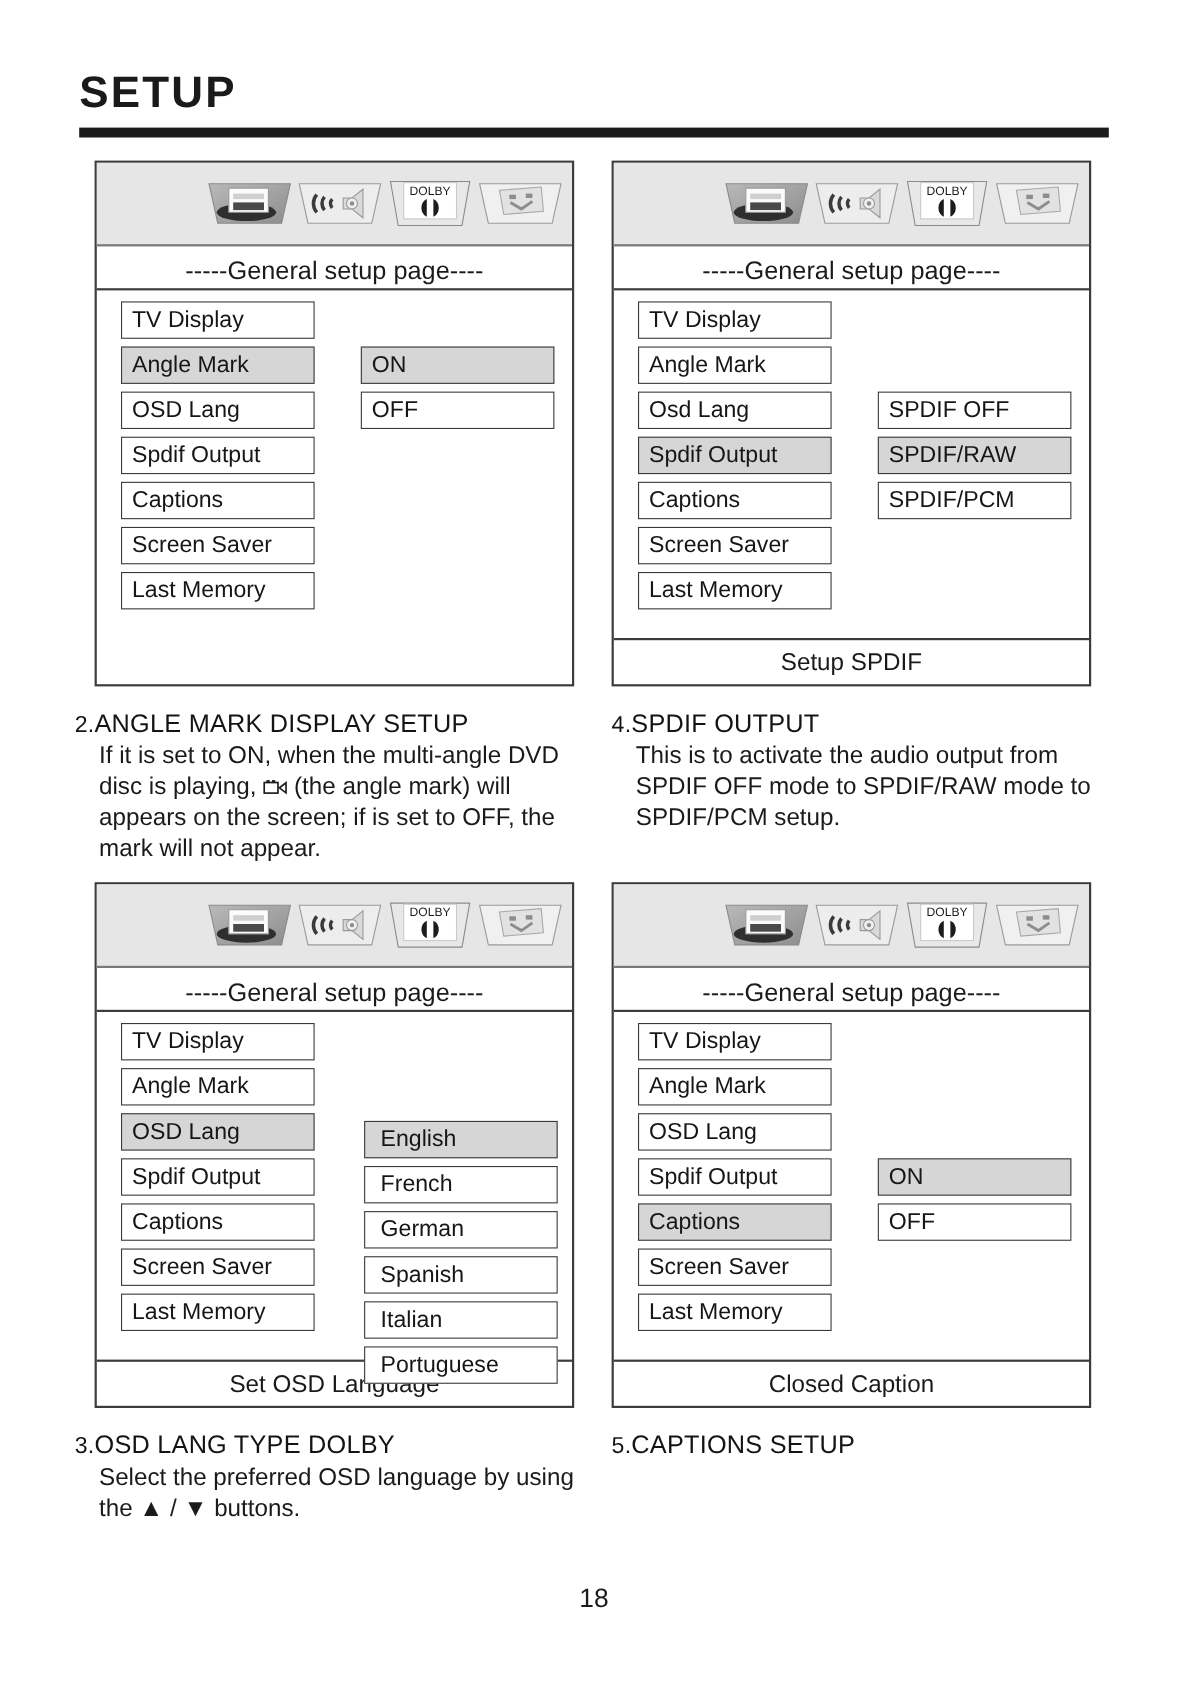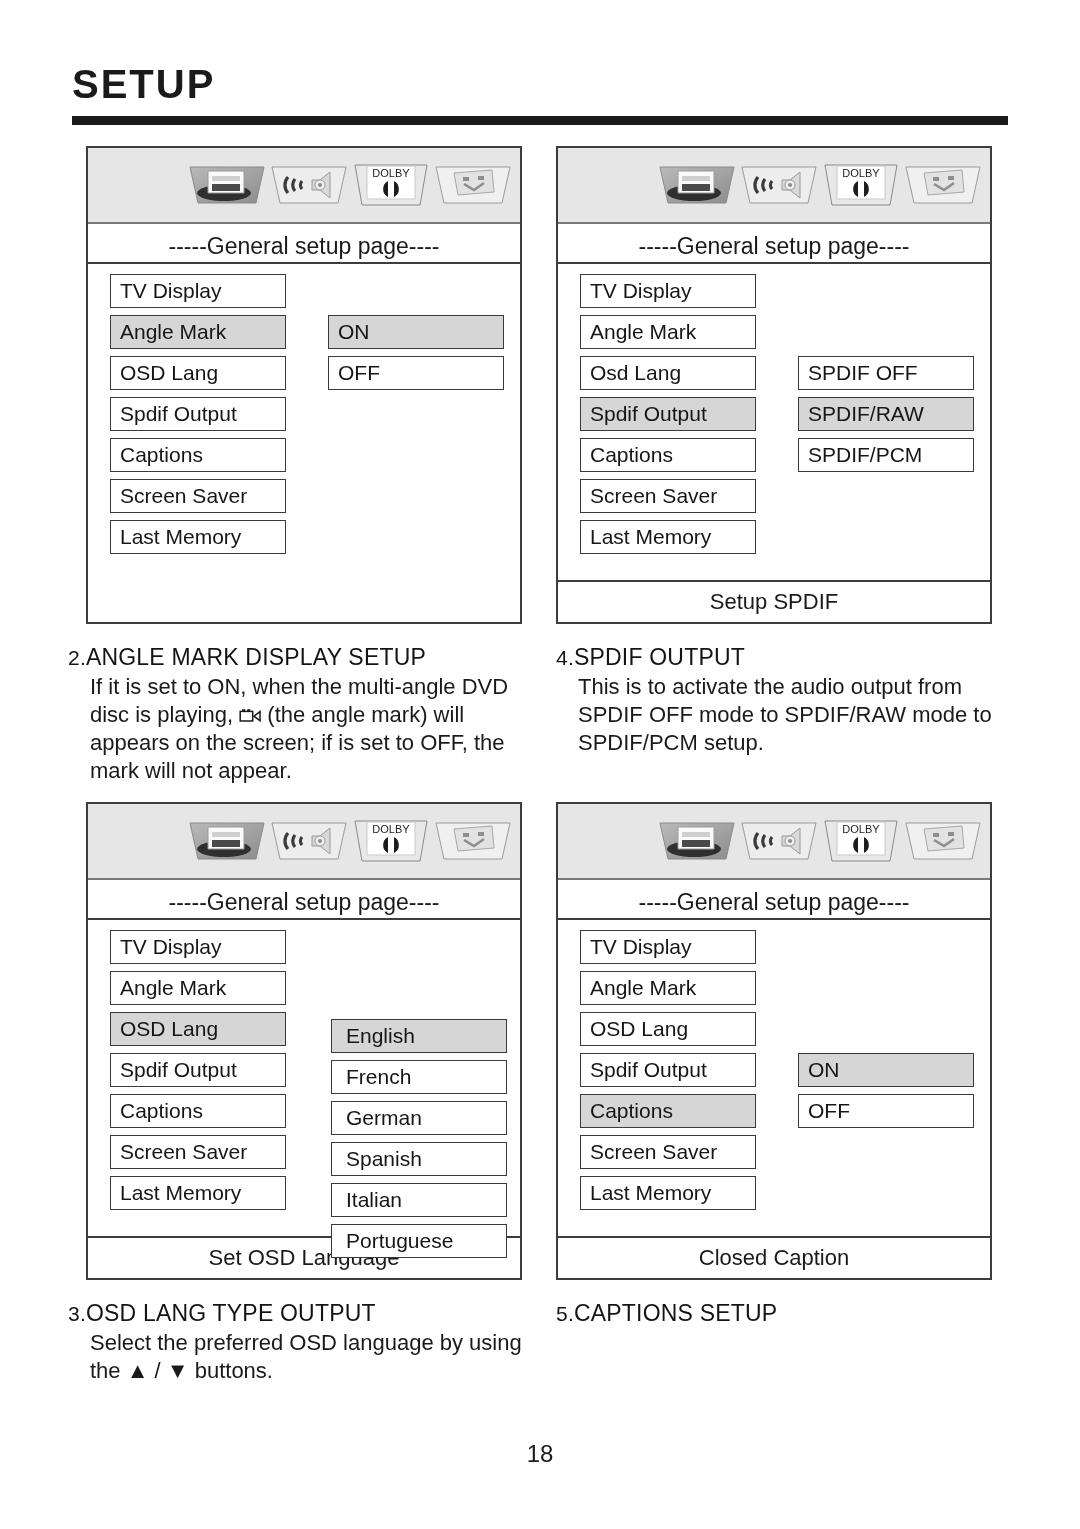--- a/index.html
+++ b/index.html
@@ -461,21 +461,21 @@
     <rect x="3.2" y="1.2" width="3" height="2.4" fill="#1a1a1a"></rect>
     <rect x="8.2" y="1.2" width="3" height="2.4" fill="#1a1a1a"></rect>
     <polygon points="21,3.6 21,12.8 15,8.2" fill="none" stroke="#1a1a1a" stroke-width="1.5"></polygon>
   </svg></span> <span>(the angle mark) will appears on the screen; if is set to OFF, the mark will not appear.</span></p>
     </div>
     <div class="prose p4">
       <h3><span class="num">4.</span><span>SPDIF OUTPUT</span></h3>
       <p>This is to activate the audio output from SPDIF OFF mode to SPDIF/RAW mode to SPDIF/PCM setup.</p>
     </div>
     <div class="prose p3">
-      <h3><span class="num">3.</span><span>OSD LANG TYPE OUTPUT</span></h3>
+      <h3><span class="num">3.</span><span>OSD LANG TYPE DOLBY</span></h3>
       <p>Select the preferred OSD language by using the ▲ / ▼ buttons.</p>
     </div>
     <div class="prose p5">
       <h3><span class="num">5.</span><span>CAPTIONS SETUP</span></h3>
     </div>
   </div>
 
 <div id="page-number">18</div>
 
 </body></html>

